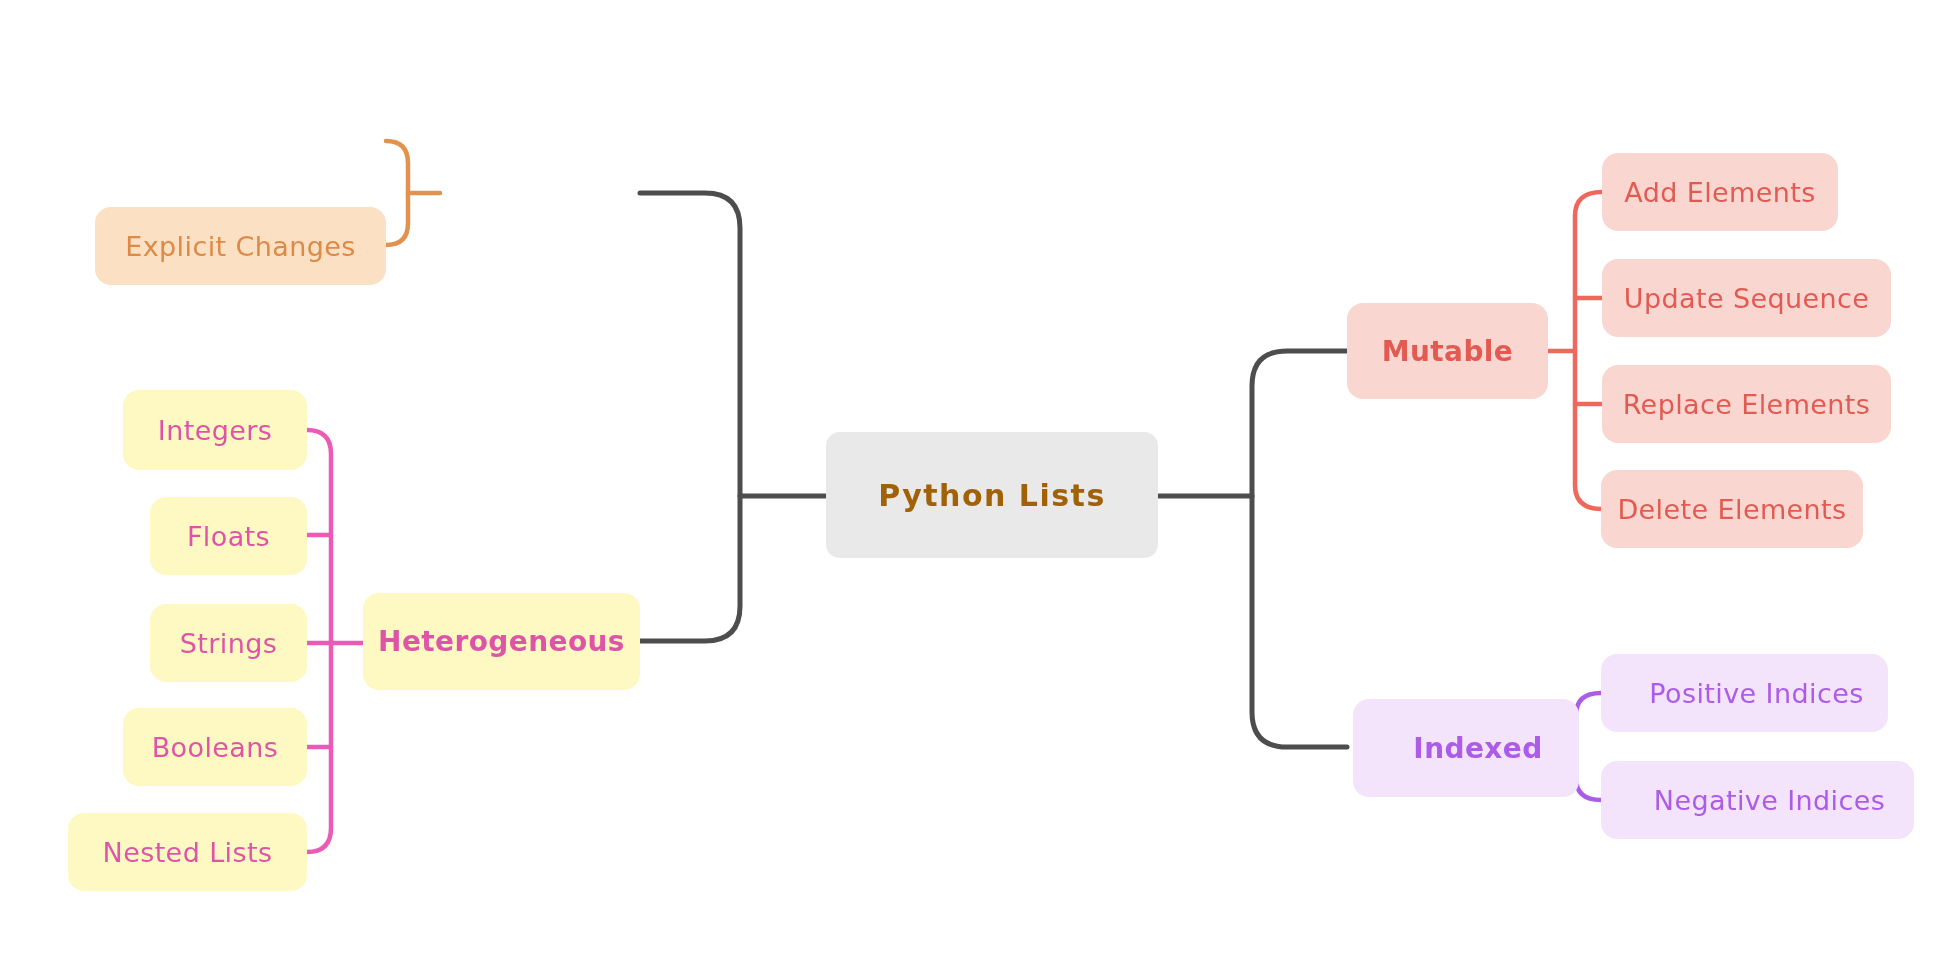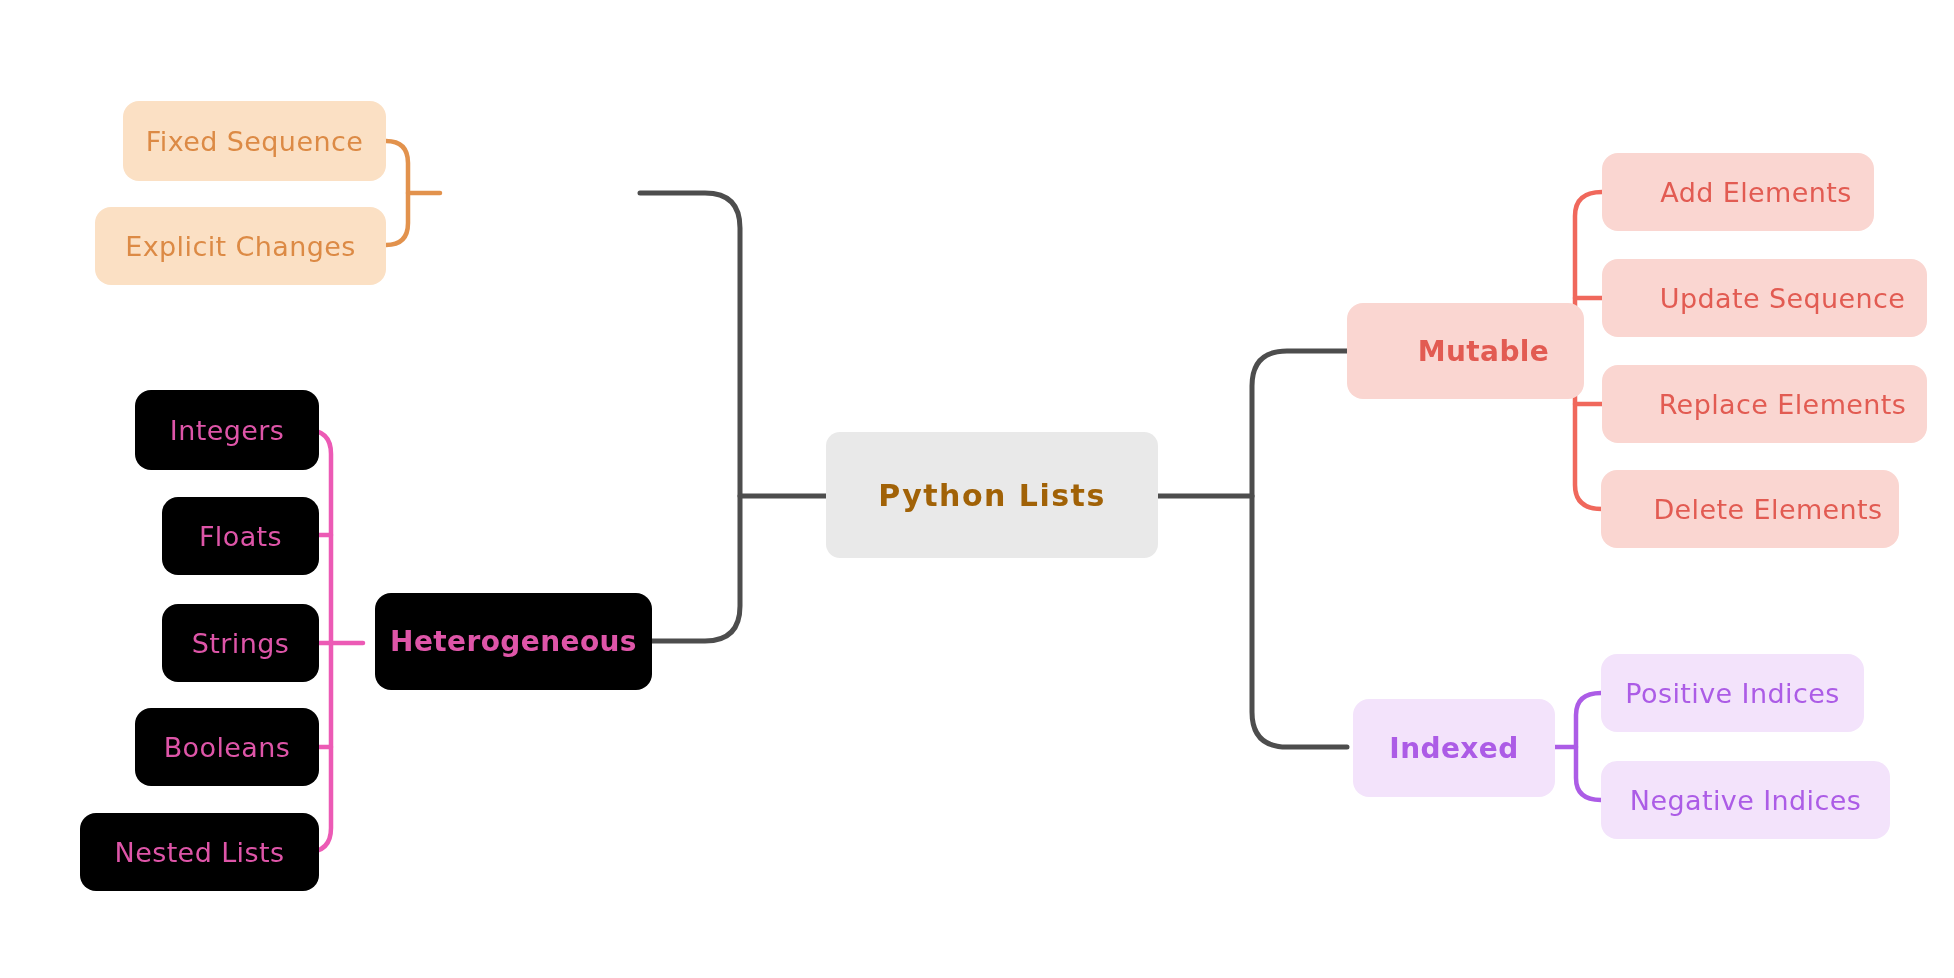--- a/index.html
+++ b/index.html
@@ -13,23 +13,23 @@
   path.c-orange{stroke:#E2924D;}
   path.c-pink{stroke:#EC5AB5;}
   path.c-red{stroke:#F0685C;}
   path.c-purple{stroke:#AC5CE6;}
   .node{position:absolute;display:flex;align-items:center;justify-content:center;
         border-radius:16px;font-size:27px;letter-spacing:.4px;white-space:nowrap;}
   .node.parent{font-weight:bold;font-size:28px;}
   .node.root{font-weight:bold;font-size:30px;border-radius:14px;
              background:#E9E9E9;color:#a16207;letter-spacing:1.5px;}
   .orange{background:#FBE0C4;color:#DC8A45;}
-  .pink{background:#000000;color:#DE55A8;margin-left:12px;}
-  .red{background:#FAD6D1;color:#E25B52;padding-left:36px;}
-  .purple{background:#F3E3FB;color:#AC5CE6;}
+  .pink{background:#fef9c3;color:#DE55A8;}
+  .red{background:#FAD6D1;color:#E25B52;}
+  .purple{background:#F3E3FB;color:#AC5CE6;padding-left:24px;}
 </style>
 </head>
 <body>
 
 <div class="canvas">
 
   <svg class="edges" width="1954" height="978" viewBox="0 0 1954 978">
 
     <path class="lk dark" d="M 640 193 H 705 Q 740 193 740 228 V 606 Q 740 641 705 641 H 640" stroke="#4D4D4D"></path>
     <path class="lk dark" d="M 740 496 H 842" stroke="#4D4D4D"></path>
@@ -48,21 +48,20 @@
     <path class="lk c c-red" d="M 1548 351 H 1575" stroke="#F0685C"></path>
     <path class="lk c c-red" d="M 1575 298 H 1602" stroke="#F0685C"></path>
     <path class="lk c c-red" d="M 1575 404 H 1602" stroke="#F0685C"></path>
 
     <path class="lk c c-purple" d="M 1601 693 Q 1576 693 1576 715 V 778 Q 1576 800 1601 800" stroke="#AC5CE6"></path>
     <path class="lk c c-purple" d="M 1548 747 H 1576" stroke="#AC5CE6"></path>
   </svg>
 
   <div class="node root" style="left:826px;top:432px;width:332px;height:126px">Python Lists</div>
 
-  <div class="node orange" style="left:123px;top:101px;width:263px;height:80px">Fixed Sequence</div>
   <div class="node orange" style="left:95px;top:207px;width:291px;height:78px">Explicit Changes</div>
 
   <div class="node parent pink" style="left:363px;top:593px;width:277px;height:97px">Heterogeneous</div>
   <div class="node pink" style="left:123px;top:390px;width:184px;height:80px">Integers</div>
   <div class="node pink" style="left:150px;top:497px;width:157px;height:78px">Floats</div>
   <div class="node pink" style="left:150px;top:604px;width:157px;height:78px">Strings</div>
   <div class="node pink" style="left:123px;top:708px;width:184px;height:78px">Booleans</div>
   <div class="node pink" style="left:68px;top:813px;width:239px;height:78px">Nested Lists</div>
 
   <div class="node parent red" style="left:1347px;top:303px;width:201px;height:96px">Mutable</div>

